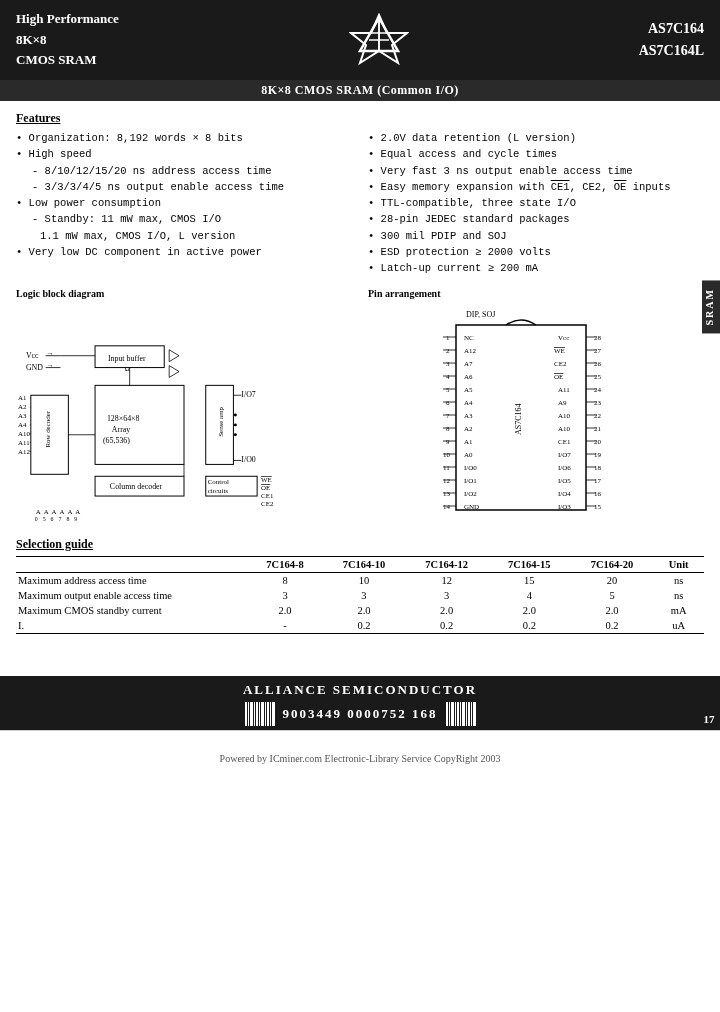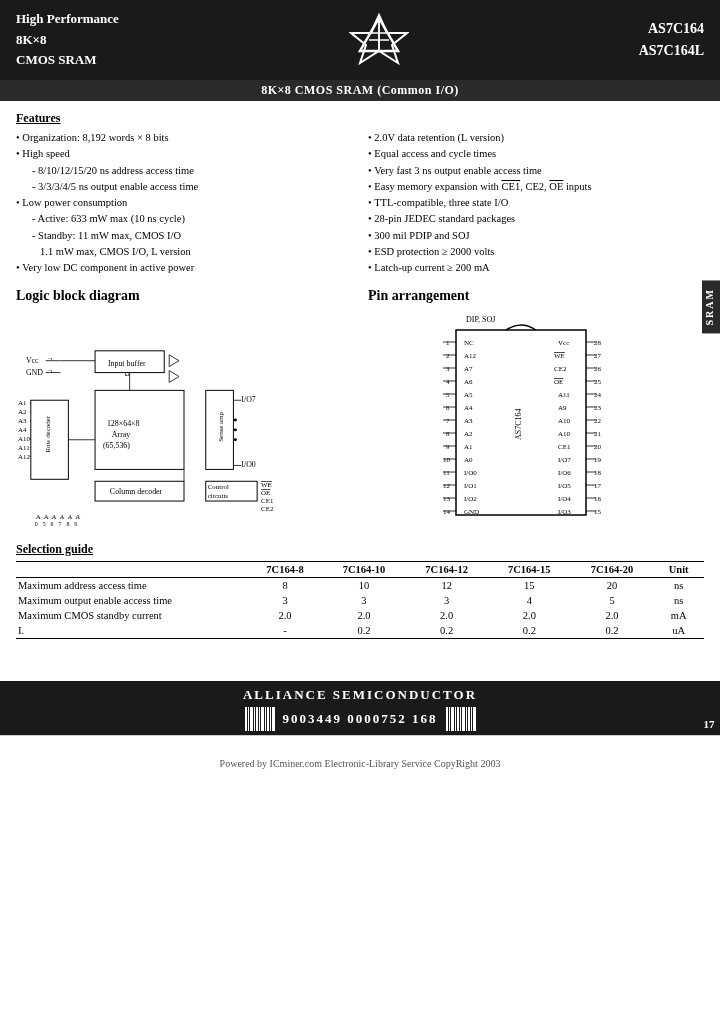--- a/index.html
+++ b/index.html
@@ -65,20 +65,21 @@
     }
     .section-title {
       font-weight: bold;
       font-size: 12px;
       text-decoration: underline;
       margin-bottom: 4px;
     }
     .features-columns {
       display: flex;
       gap: 16px;
+      font-family: Liberation Mono, monospace;
     }
     .features-col {
       flex: 1;
     }
     .feature-item {
       font-size: 10.5px;
       line-height: 1.55;
       padding-left: 0;
     }
     .feature-item::before {
@@ -100,21 +101,21 @@
     .diagrams-section {
       display: flex;
       gap: 16px;
       margin-bottom: 12px;
     }
     .diagram-block {
       flex: 1;
     }
     .diagram-title {
       font-weight: bold;
-      font-size: 14px;
+      font-size: 10px;
       margin-bottom: 6px;
     }
 
     
     .logic-diagram {
       border: none;
       width: 100%;
       height: 220px;
       position: relative;
     }
@@ -278,21 +279,20 @@
 
     <div class="features-section">
       <div class="section-title">Features</div>
       <div class="features-columns">
         <div class="features-col">
           <div class="feature-item">Organization: 8,192 words × 8 bits</div>
           <div class="feature-item">High speed</div>
           <div class="feature-sub">- 8/10/12/15/20 ns address access time</div>
           <div class="feature-sub">- 3/3/3/4/5 ns output enable access time</div>
           <div class="feature-item">Low power consumption</div>
-          <div class="feature-sub">- Active:  633 mW max (10 ns cycle)</div>
           <div class="feature-sub">- Standby: 11 mW max, CMOS I/O</div>
           <div class="feature-sub2">1.1 mW max, CMOS I/O, L version</div>
           <div class="feature-item">Very low DC component in active power</div>
         </div>
         <div class="features-col">
           <div class="feature-item">2.0V data retention (L version)</div>
           <div class="feature-item">Equal access and cycle times</div>
           <div class="feature-item">Very fast 3 ns output enable access time</div>
           <div class="feature-item">Easy memory expansion with <span class="overline">CE1</span>, CE2, <span class="overline">OE</span> inputs</div>
           <div class="feature-item">TTL-compatible, three state I/O</div>

